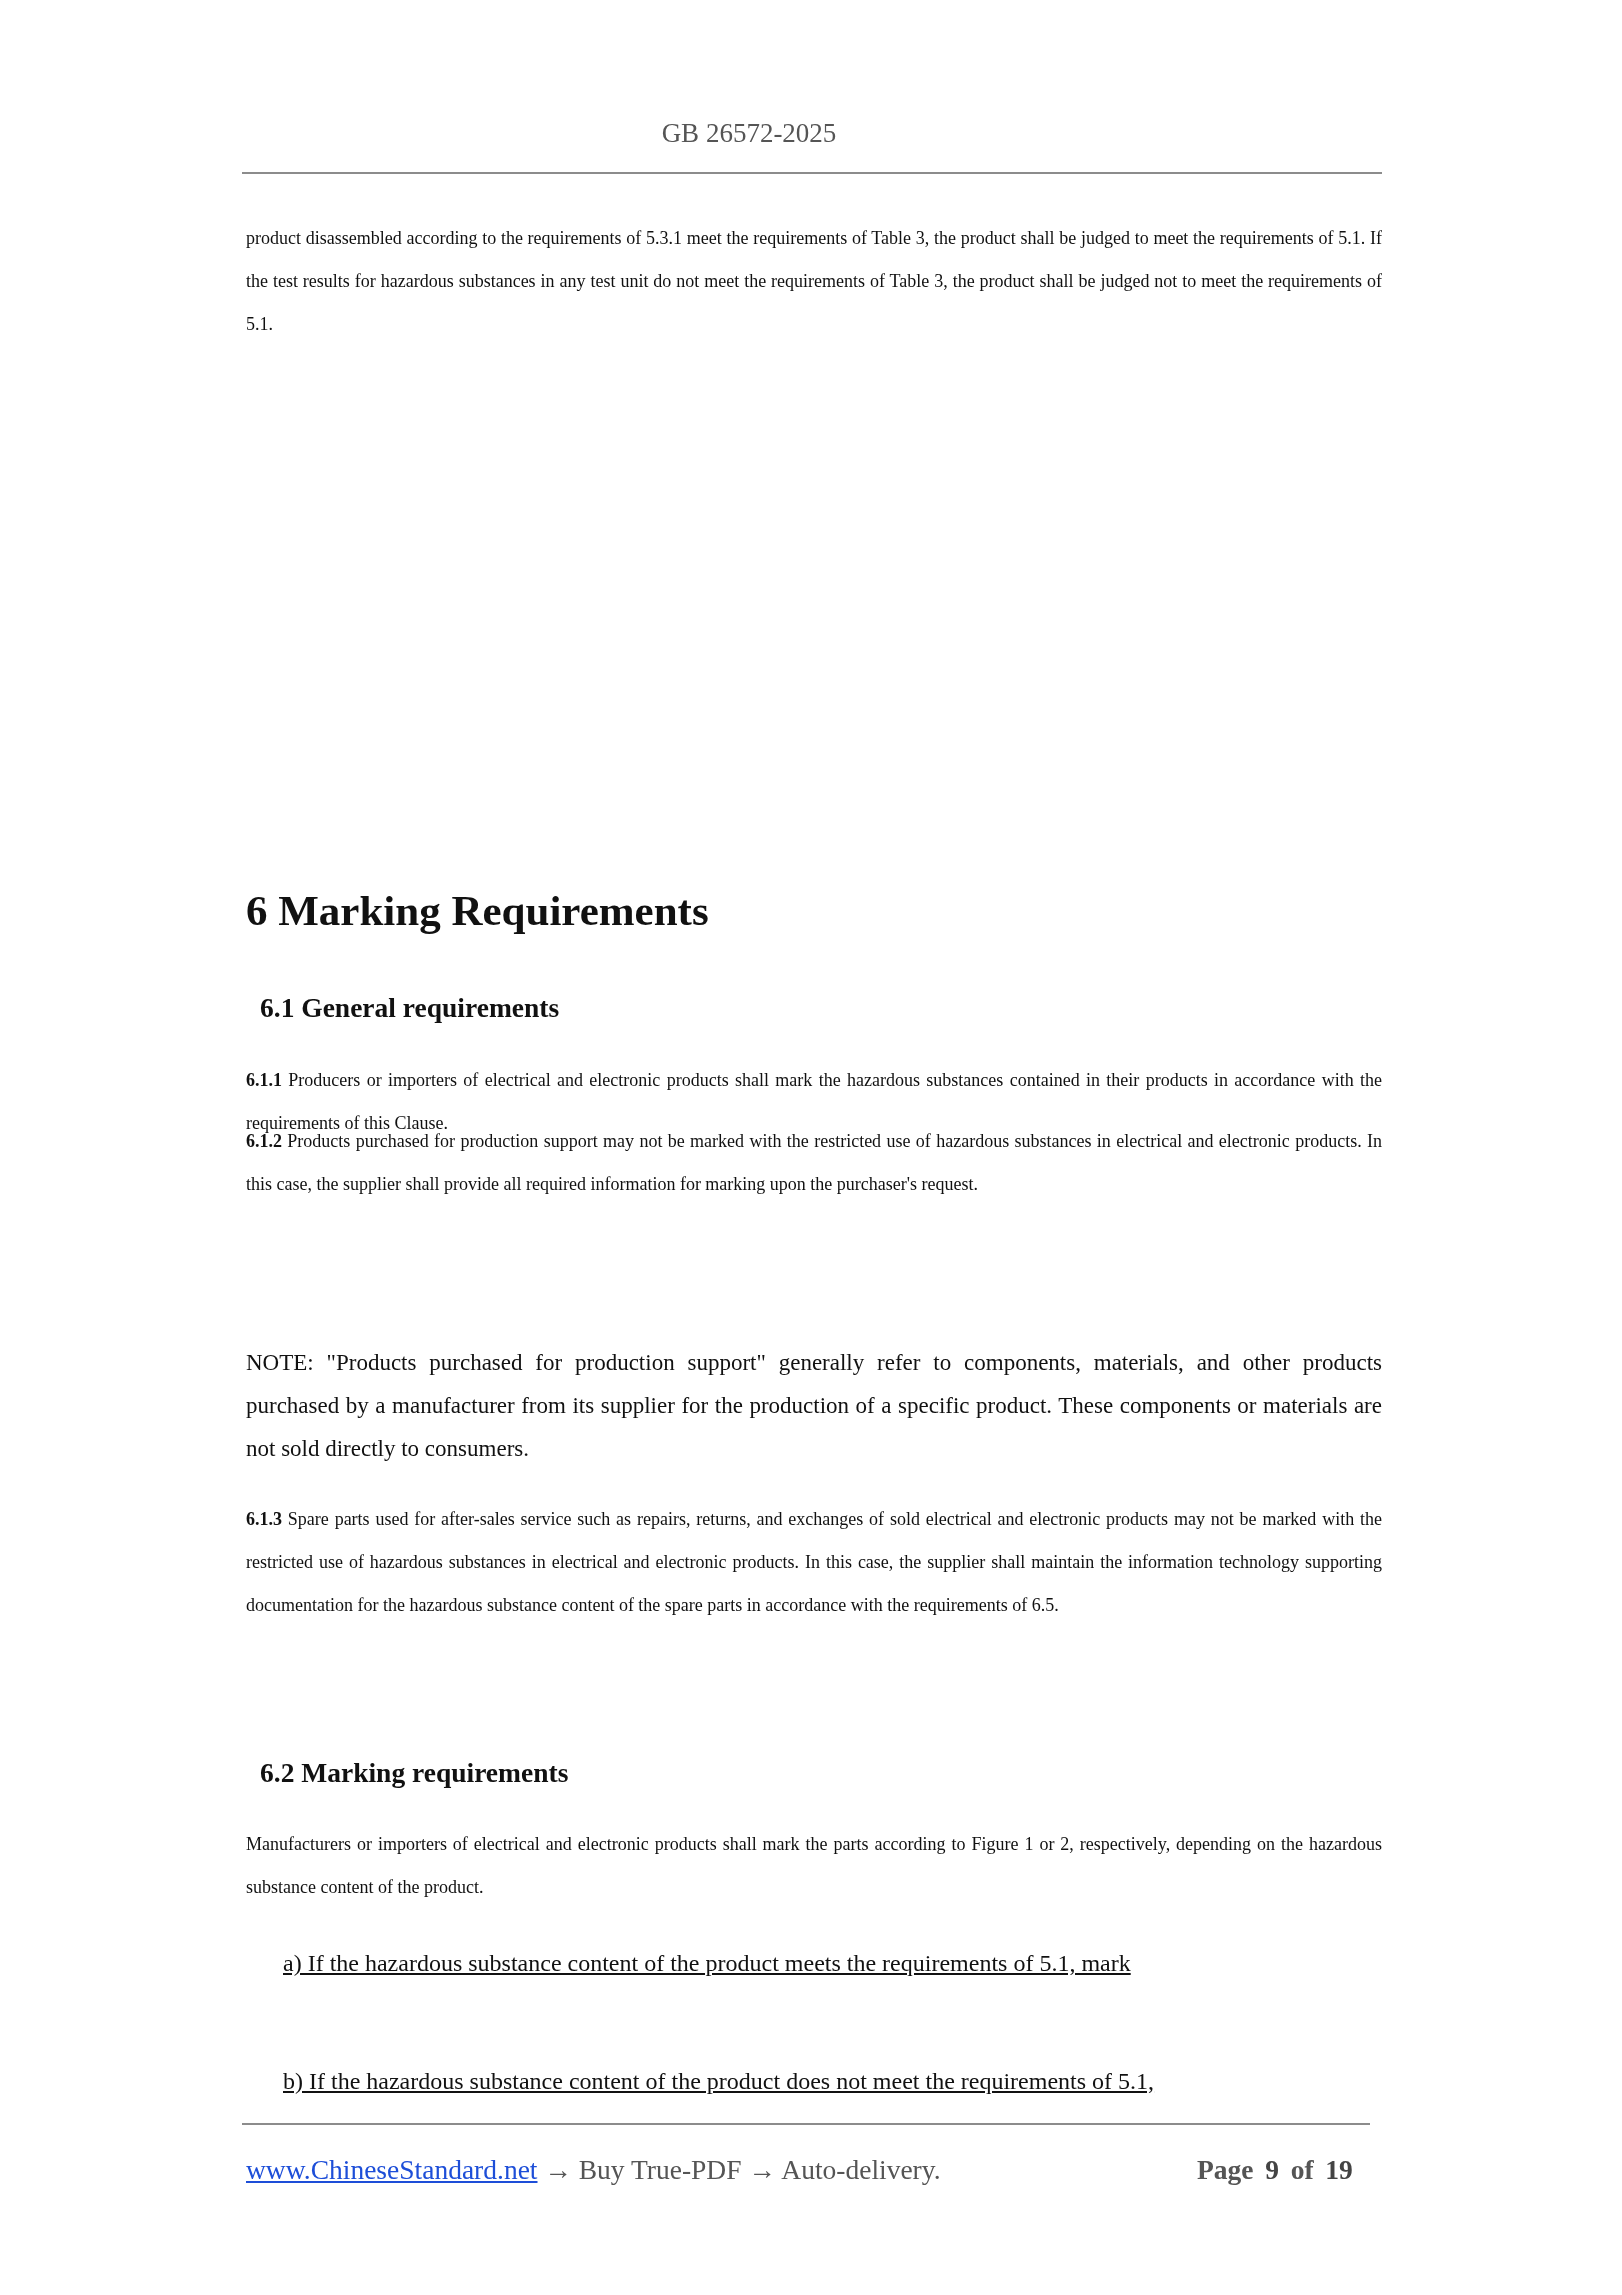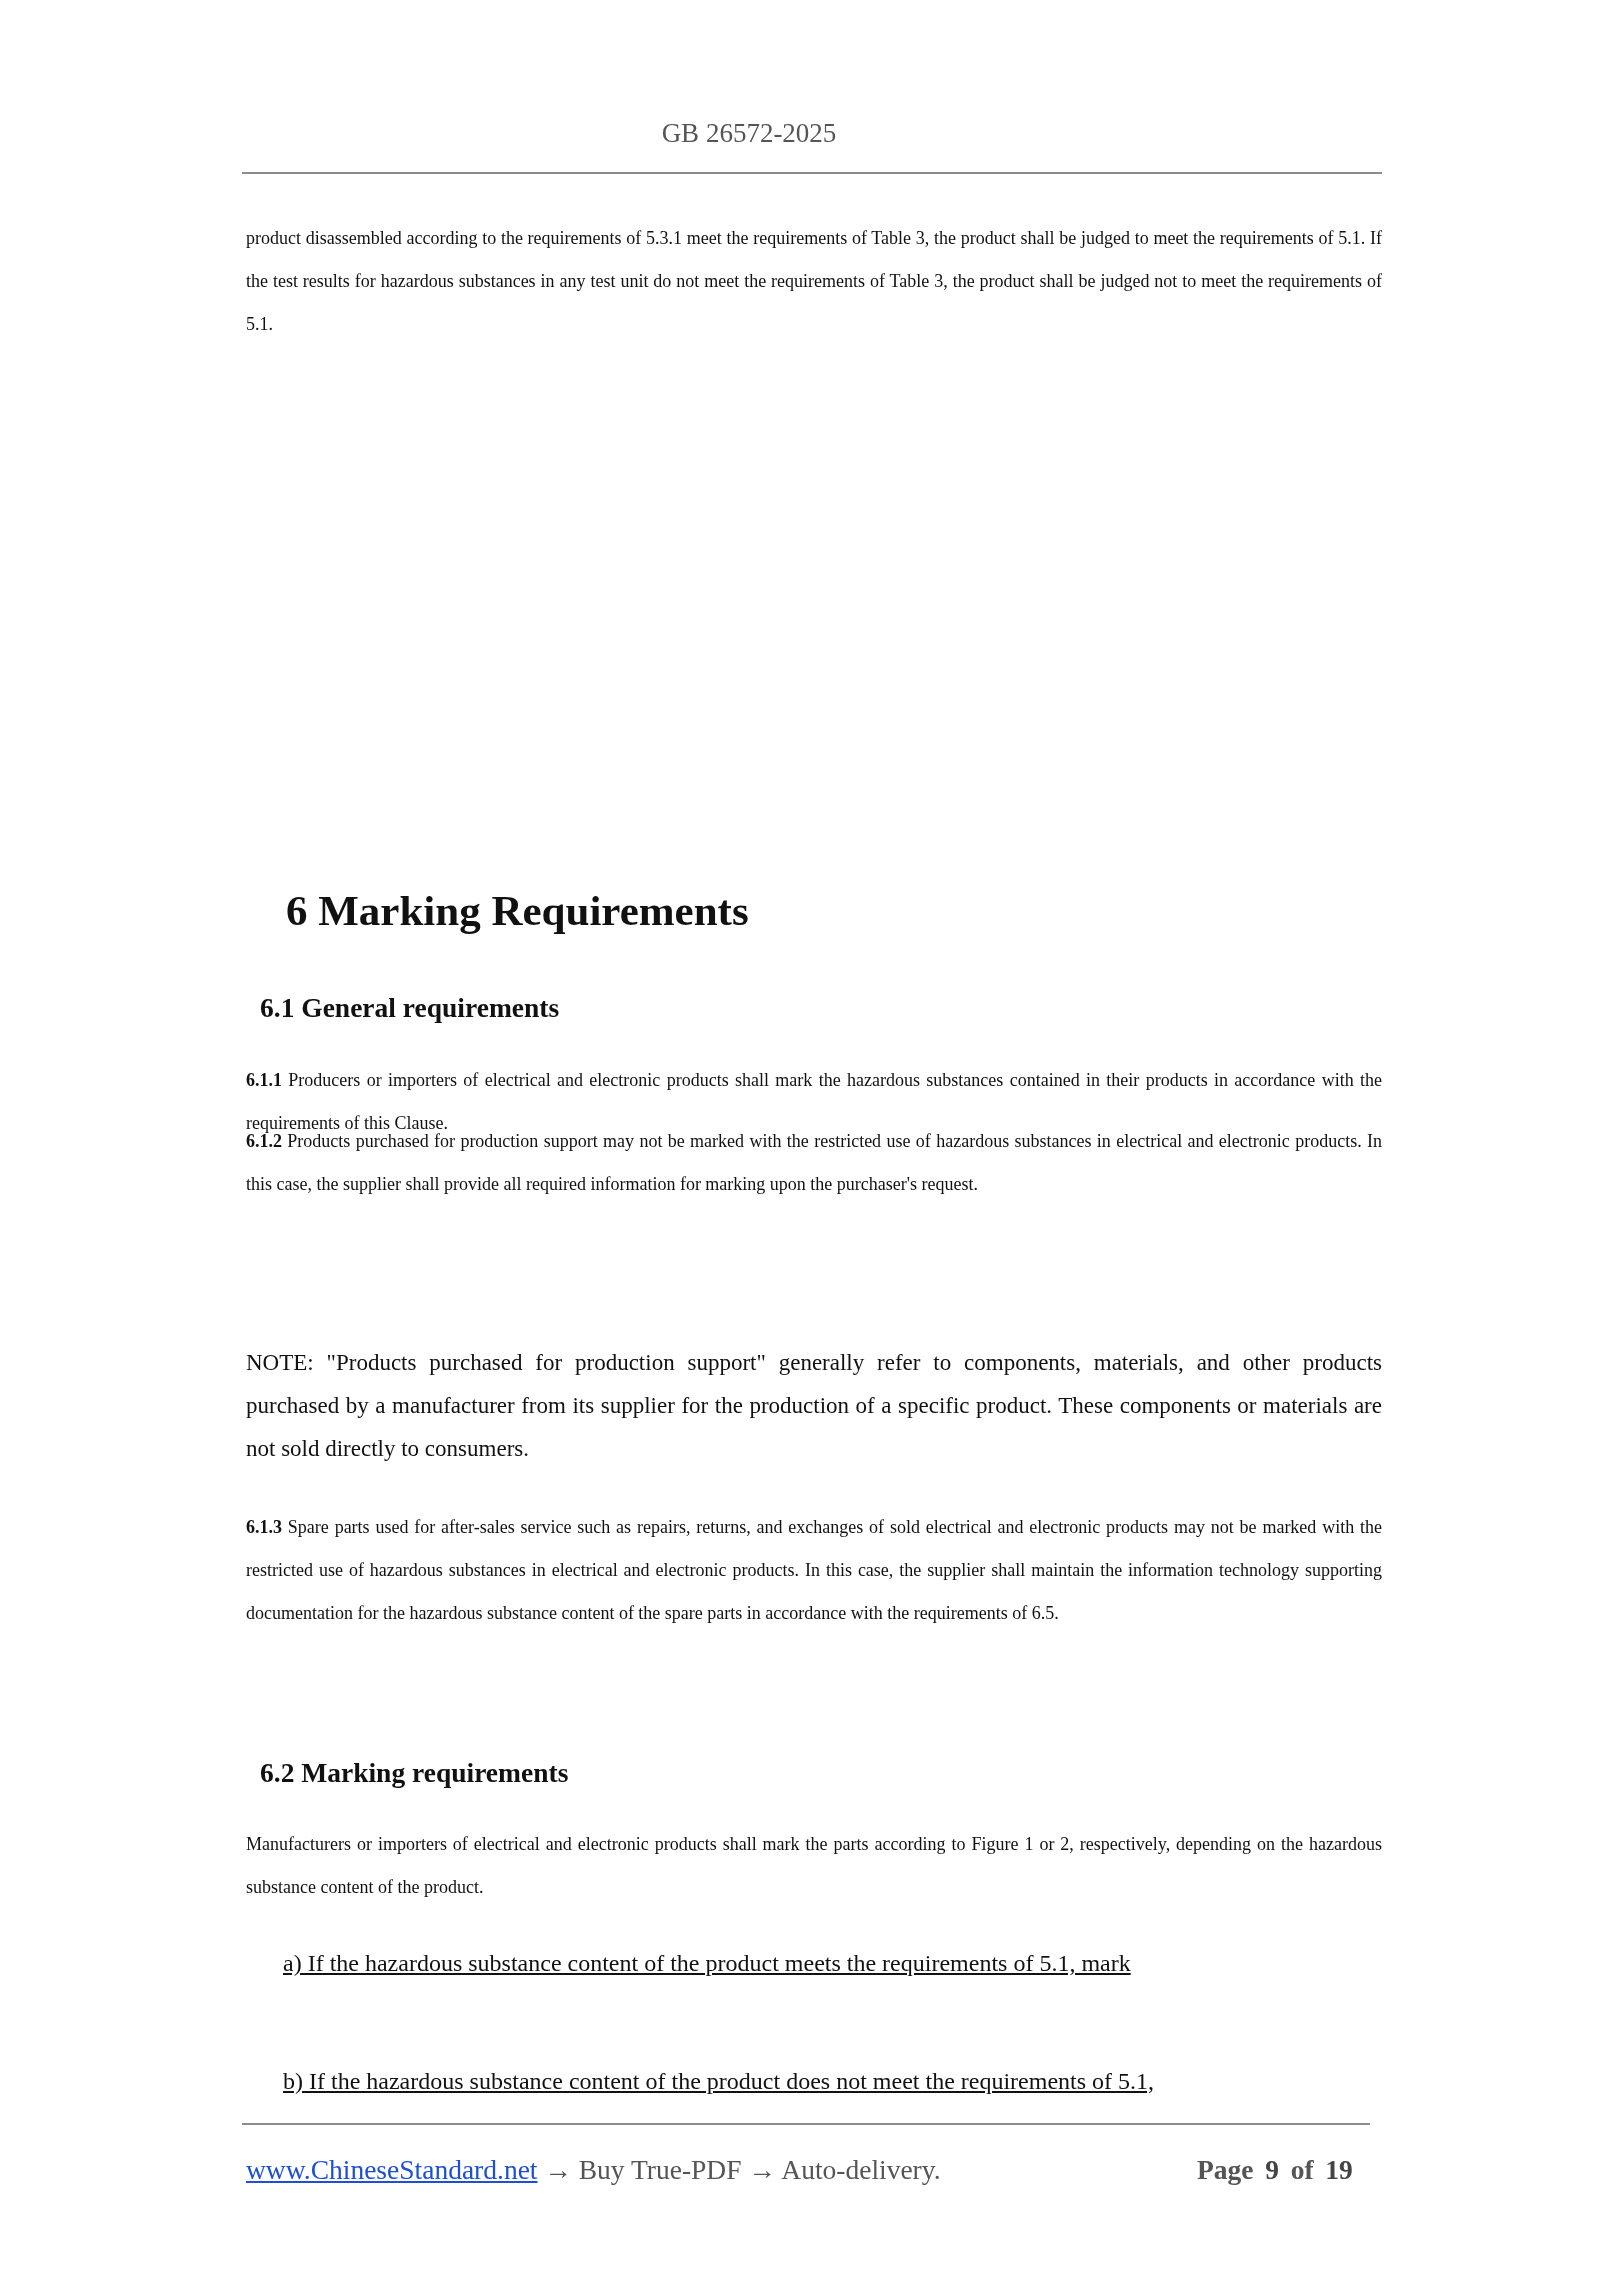--- a/index.html
+++ b/index.html
@@ -6,21 +6,21 @@
   body { width: 1623px; height: 2295px; position: relative; overflow: hidden;
          font-family: "Liberation Serif", "DejaVu Serif", serif; color: #111111; }
   .abs { position: absolute; }
   .header-title { left: 0; width: 1498px; top: 117px; text-align: center; font-size: 27px; color: #555555; line-height: 33px; }
   .rule { position: absolute; height: 1.7px; background: #8c8c8c; }
   .header-rule { left: 242px; width: 1140px; top: 172px; }
   .footer-rule { left: 242px; width: 1128px; top: 2123px; }
   .body-text { left: 246px; width: 1136px; font-size: 18px; line-height: 43px; text-align: justify; }
   .body-text.last-line-left { text-align-last: left; }
   .note-text { left: 246px; width: 1136px; font-size: 23px; line-height: 43px; text-align: justify; text-align-last: left; }
-  .h1 { left: 246px; font-size: 43px; font-weight: bold; line-height: 50px; margin-left: 40px; }
+  .h1 { left: 246px; font-size: 43px; font-weight: bold; line-height: 50px; }
   .h2 { left: 260px; font-size: 27.5px; font-weight: bold; line-height: 37px; }
   .bold { font-weight: bold; }
   .list-item { left: 283px; width: 1098px; font-size: 24px; line-height: 43px; text-align: justify; text-align-last: left; text-decoration: underline; }
   .list-item .cont { display: block; padding-left: 39px; }
   .footer { top: 2151px; font-size: 27.5px; color: #555555; line-height: 37px; }
   .footer-left { left: 246px; }
   .footer-link { color: #1d4ed8; text-decoration: underline; }
   .footer-right { left: 1197px; font-weight: bold; }
   .footer-right b { color: #444444; }
   .sp { display: inline-block; width: 11.7px; }
@@ -40,21 +40,21 @@
 <div class="abs body-text last-line-left" style="top:1059px;">
   <span class="bold">6.1.1</span><span> Producers or importers of electrical and electronic products shall mark the hazardous substances contained in their products in accordance with the requirements of this Clause.</span>
 </div>
 
 <div class="abs body-text last-line-left" style="top:1120px;">
   <span class="bold">6.1.2</span><span> Products purchased for production support may not be marked with the restricted use of hazardous substances in electrical and electronic products. In this case, the supplier shall provide all required information for marking upon the purchaser's request.</span>
 </div>
 
 <div class="abs note-text" style="top:1341px;">NOTE: "Products purchased for production support" generally refer to components, materials, and other products purchased by a manufacturer from its supplier for the production of a specific product. These components or materials are not sold directly to consumers.</div>
 
-<div class="abs body-text last-line-left" style="top:1498px;margin-top:8px;">
+<div class="abs body-text last-line-left" style="top:1498px;">
   <span class="bold">6.1.3</span><span> Spare parts used for after-sales service such as repairs, returns, and exchanges of sold electrical and electronic products may not be marked with the restricted use of hazardous substances in electrical and electronic products. In this case, the supplier shall maintain the information technology supporting documentation for the hazardous substance content of the spare parts in accordance with the requirements of 6.5.</span>
 </div>
 
 <div class="abs h2" style="top:1754px;">6.2 Marking requirements</div>
 
 <div class="abs body-text last-line-left" style="top:1823px;">Manufacturers or importers of electrical and electronic products shall mark the parts according to Figure 1 or 2, respectively, depending on the hazardous substance content of the product.</div>
 
 <div class="abs list-item" style="top:1942px;">
   <span>a) If the hazardous substance content of the product meets the requirements of 5.1, mark</span>
 </div>

